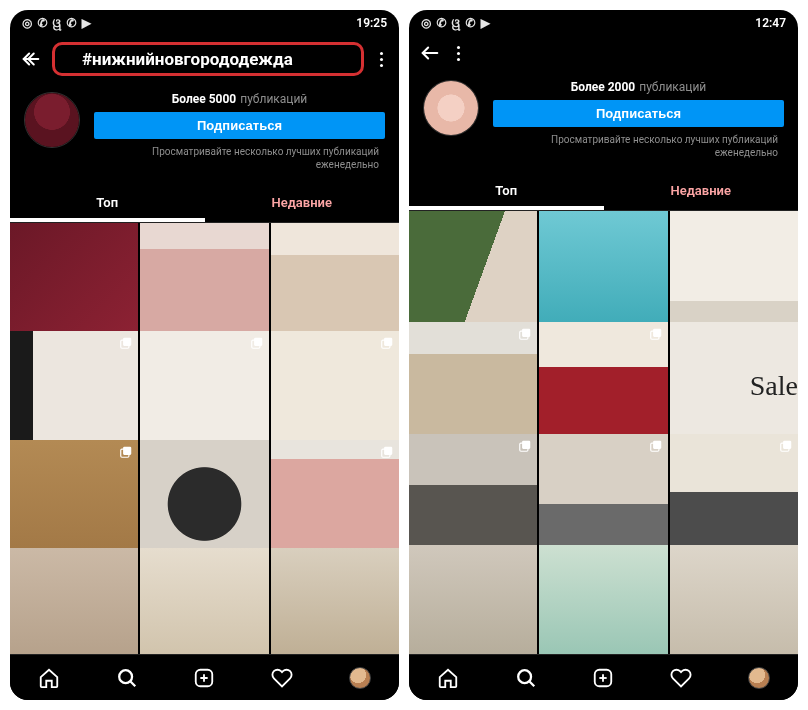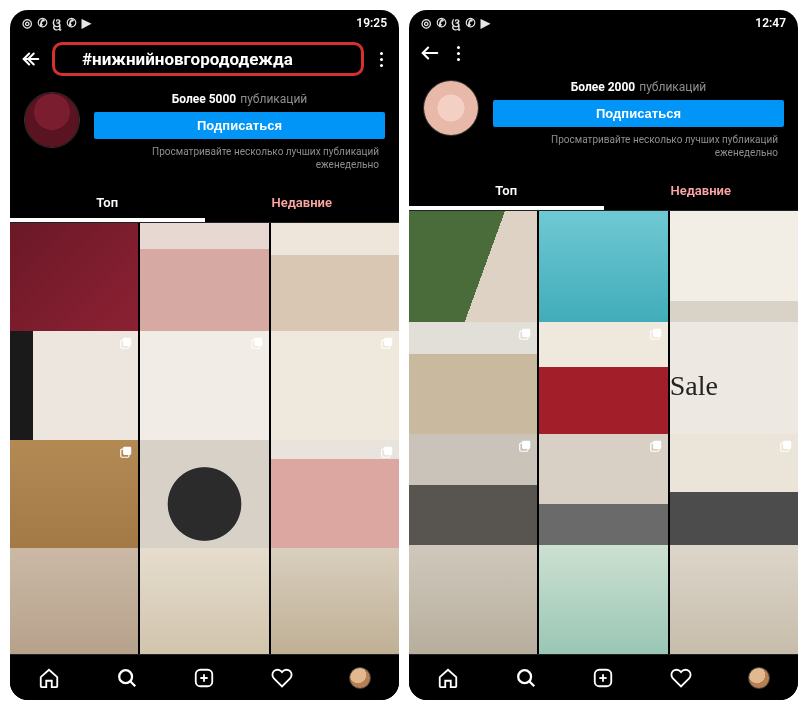--- a/index.html
+++ b/index.html
@@ -145,21 +145,21 @@
   .t-pink2 { background: linear-gradient(180deg,#e8e4dd 0 15%,#dca7a0 15% 100%); }
   .t-row4a { background: linear-gradient(180deg,#cbb9a6,#b29d86); }
   .t-row4b { background: linear-gradient(180deg,#e6ddce,#cdbfa6); }
   .t-row4c { background: linear-gradient(180deg,#d9cfbe,#baa98d); }
 
   .t-products { background: linear-gradient(110deg,#4a6b3a 0 55%,#ded2c4 55% 100%); }
   .t-aqua { background: linear-gradient(180deg,#6fc9d4,#3aa8b5); }
   .t-store { background: linear-gradient(180deg,#f2ede5 0 70%,#d9d2c6 70% 100%); }
   .t-mask { background: linear-gradient(180deg,#e2dfd8 0 25%,#c9b99f 25% 100%); }
   .t-redsofa { background: linear-gradient(180deg,#efe8dd 0 35%,#a21f2a 35% 100%); }
-  .t-sale { background: #ede8e1; display:flex; align-items:center; justify-content:flex-start; }
+  .t-sale { background: #ede8e1; display:flex; align-items:center; justify-content:flex-end; }
   .t-sale span { font-family: "Brush Script MT", cursive; font-size: 28px; color:#222; }
   .t-greysofa { background: linear-gradient(180deg,#c9c3ba 0 40%,#585550 40% 100%); }
   .t-livingroom { background: linear-gradient(180deg,#d8d0c5 0 55%,#6a6a6a 55% 100%); }
   .t-kitchen { background: linear-gradient(180deg,#eae4d9 0 45%,#4c4c4c 45% 100%); }
   .t-r4a { background: linear-gradient(180deg,#d0c8bc,#b2a996); }
   .t-r4b { background: linear-gradient(180deg,#cde0d1,#91c2b0); }
   .t-r4c { background: linear-gradient(180deg,#ddd6ca,#c2b8a6); }
 
   .bottom-nav {
     height: 46px;

